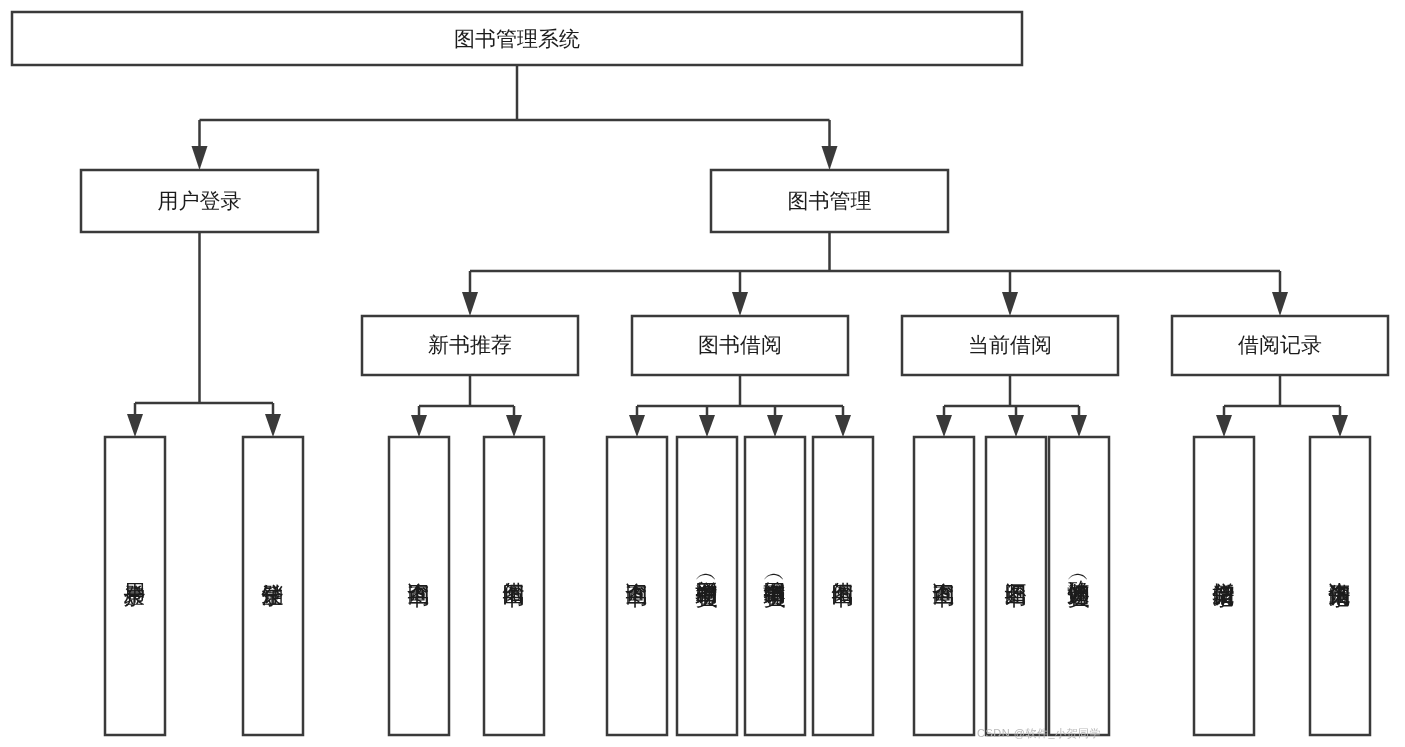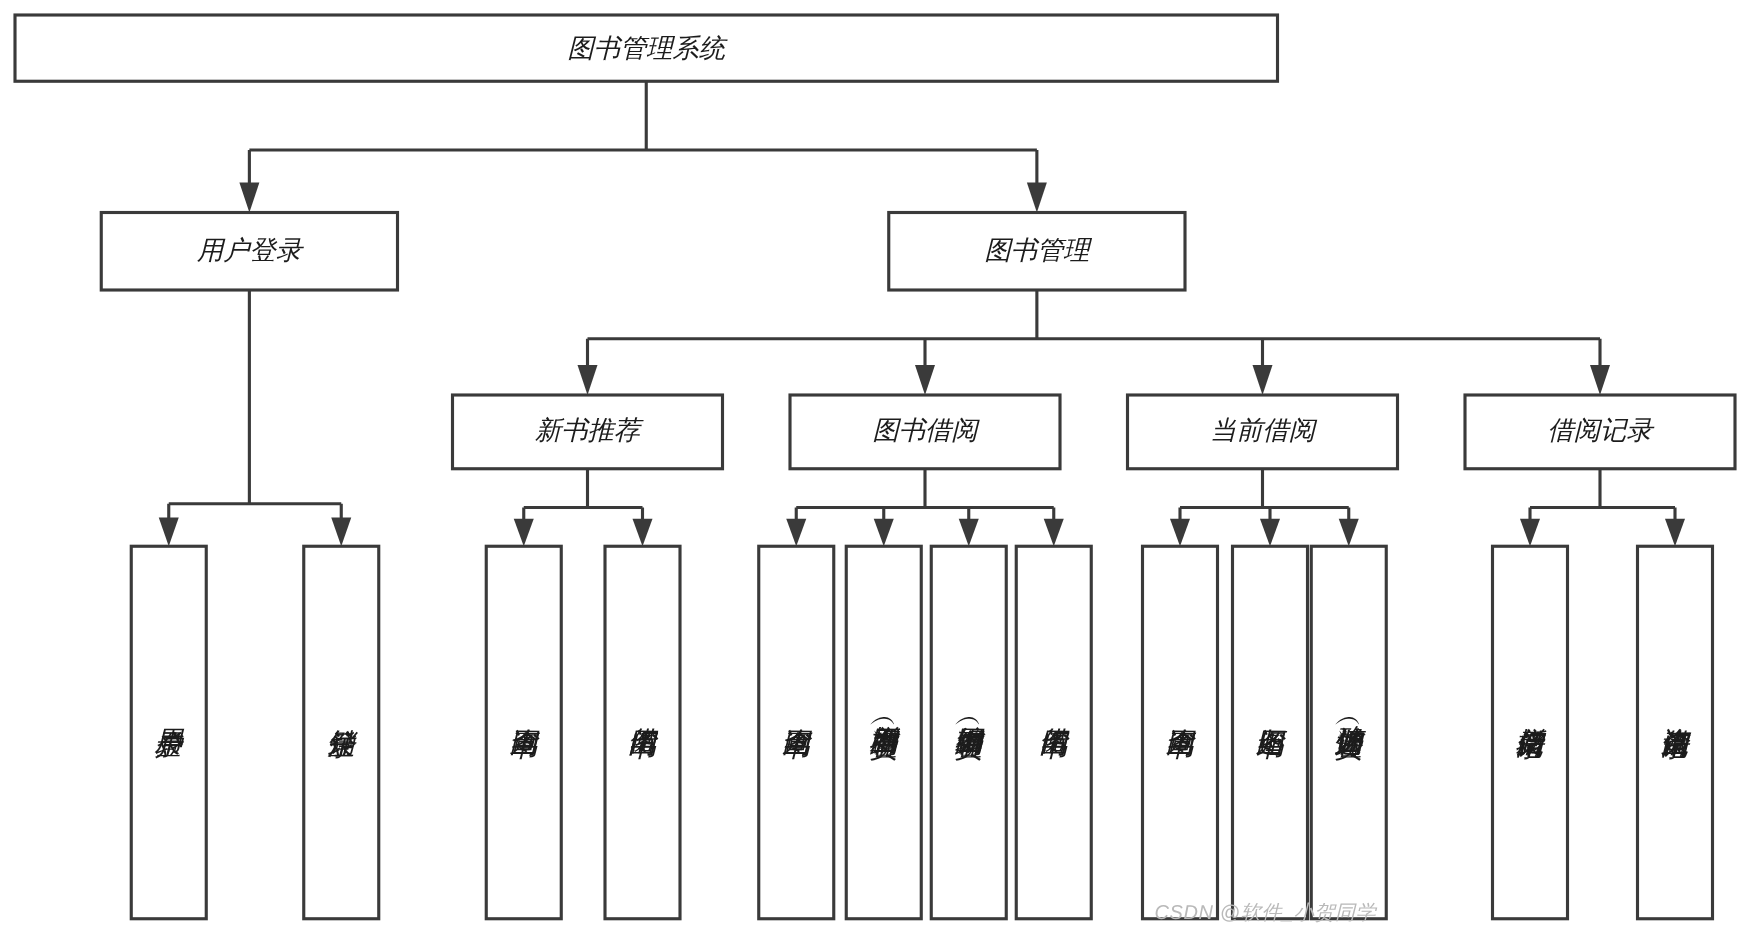--- a/index.html
+++ b/index.html
@@ -11,21 +11,20 @@
     width: 1405px;
     height: 747px;
     font-family: "Liberation Sans", "DejaVu Sans", sans-serif;
     overflow: hidden;
   }
   #diagram-root {
     position: relative;
     width: 1111px;
     height: 747px;
     background: #ffffff;
-    font-style: italic;
   }
   svg#flow {
     position: absolute;
     left: 0;
     top: 0;
     width: 1405px;
     height: 747px;
     display: block;
   }
   .node-rect {
@@ -58,21 +57,21 @@
     text-orientation: upright;
     letter-spacing: 1px;
     text-anchor: middle;
     white-space: pre;
   }
   .watermark {
     position: absolute;
     right: 10px;
     bottom: 6px;
     font-family: "Liberation Sans", "DejaVu Sans", sans-serif;
-    font-size: 16px;
+    font-size: 11px;
     color: #b9b9b9;
     letter-spacing: 0.5px;
     white-space: nowrap;
     user-select: none;
   }
 </style>
 </head>
 <body>
 
 <div id="diagram-root">

